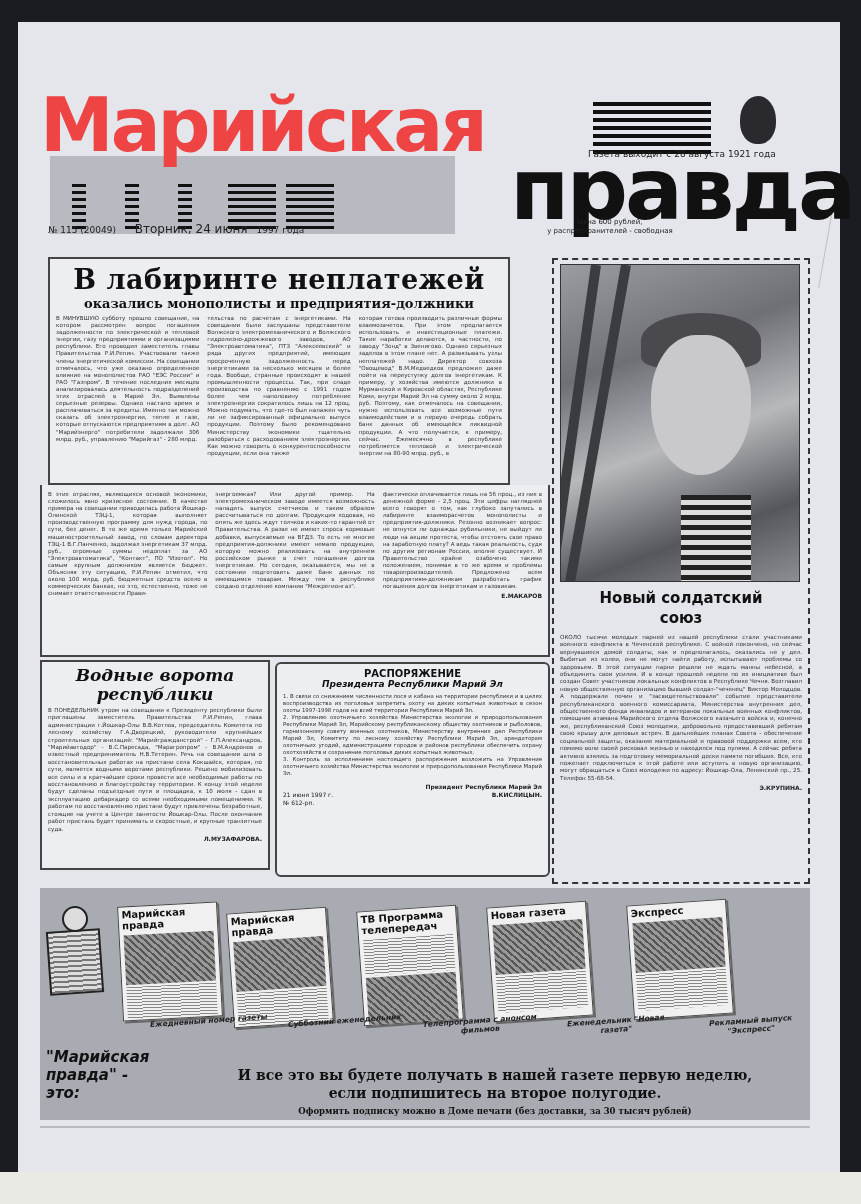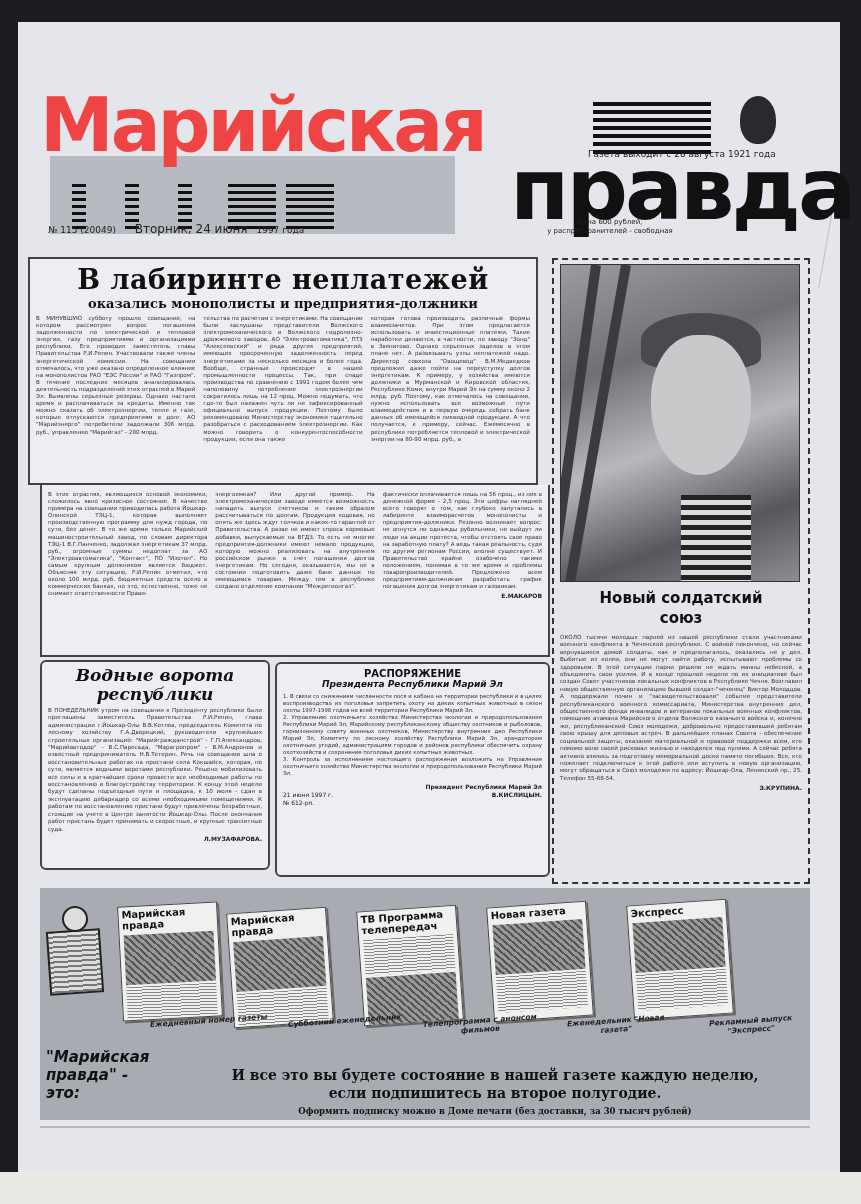--- a/index.html
+++ b/index.html
@@ -13,38 +13,38 @@
   .mast-bottom { position: absolute; left: 470px; top: 58px; font-family: "DejaVu Sans", sans-serif; font-weight: 900; font-size: 86px; letter-spacing: -3px; color: #111; line-height: 86px; }
   .mp-block { position: absolute; left: 10px; top: 68px; width: 405px; height: 78px; background: #b8bac2; }
   .mp-stripes { position: absolute; background: repeating-linear-gradient(#111 0 3px, transparent 3px 7px); }
   .lines-right { position: absolute; left: 553px; top: 14px; width: 118px; height: 52px; background: repeating-linear-gradient(#111 0 4px, transparent 4px 8px); }
   .emblem { position: absolute; left: 700px; top: 8px; width: 36px; height: 48px; border-radius: 50% 50% 45% 45%; background: #2a2a2e; }
   .since { position: absolute; left: 548px; top: 61px; font-size: 9px; color: #222; }
   .issue-line { position: absolute; left: 8px; top: 134px; font-size: 9px; color: #222; }
   .issue-line .day { font-size: 12px; margin: 8px 6px 0 16px; }
   .price { position: absolute; left: 470px; top: 130px; width: 200px; text-align: center; font-size: 7px; line-height: 9px; color: #222; }
   
-  .main-art { position: absolute; left: 28px; top: 257px; width: 510px; height: 228px; border: 2px solid #444; background: #eceef2; padding: 6px 6px; }
+  .main-art { position: absolute; left: 48px; top: 257px; width: 462px; height: 228px; border: 2px solid #444; background: #eceef2; padding: 6px 6px; }
   .main-art h1 { font-family: "DejaVu Serif", serif; font-weight: 900; font-size: 27px; text-align: center; color: #111; letter-spacing: 0.5px; line-height: 30px; }
   .main-art h2 { font-family: "DejaVu Serif", serif; font-weight: 900; font-size: 13px; text-align: center; color: #111; margin-top: 1px; }
   .cols3 { display: flex; gap: 8px; margin-top: 4px; }
   .cols3 .col { flex: 1; font-size: 5.6px; line-height: 7.1px; text-align: justify; color: #333; }
   .author { text-align: right; font-weight: bold; font-size: 6px; margin-top: 2px; color: #222; }
   .main-art-cont { position: absolute; left: 40px; top: 485px; width: 510px; height: 172px; border: 2px solid #444; border-top: none; background: #eceef2; padding: 2px 6px; }
   
   .soldier { position: absolute; left: 552px; top: 258px; width: 258px; height: 626px; border: 2px dashed #333; padding: 4px 6px; }
   .photo { width: 240px; height: 318px; border: 1px solid #333; background: linear-gradient(160deg, #9a9ca2 0%, #6e7076 30%, #b8b9bd 55%, #55575c 80%, #8c8e93 100%); position: relative; overflow: hidden; }
   .photo .face { position: absolute; left: 90px; top: 70px; width: 100px; height: 140px; border-radius: 45% 45% 50% 50%; background: #c9c9cb; }
   .photo .hair { position: absolute; left: 80px; top: 48px; width: 120px; height: 55px; border-radius: 50% 50% 20% 20%; background: #4a4a4e; }
   .photo .shirt { position: absolute; left: 120px; top: 230px; width: 70px; height: 88px; background: repeating-linear-gradient(#222 0 5px, #ddd 5px 10px); }
   .photo .pole { position: absolute; top: 0; width: 10px; height: 330px; background: #3b3c40; transform-origin: top; }
   .soldier h3 { font-family: "DejaVu Sans", sans-serif; font-weight: 900; font-size: 15px; text-align: center; color: #111; line-height: 20px; margin-top: 6px; }
   .soldier .body { font-size: 5.6px; line-height: 7.4px; text-align: justify; color: #333; margin-top: 6px; }
   
-  .water { position: absolute; left: 40px; top: 660px; width: 230px; height: 210px; border: 2px solid #444; border-radius: 6px; padding: 4px 6px; background: #eceef2; }
+  .water { position: absolute; left: 40px; top: 660px; width: 230px; height: 210px; border: 2px solid #444; border-radius: 0; padding: 4px 6px; background: #eceef2; }
   .water h3 { font-family: "DejaVu Serif", serif; font-style: italic; font-weight: 900; font-size: 17px; text-align: center; line-height: 19px; color: #111; }
   .water .body { font-size: 5.6px; line-height: 7.4px; text-align: justify; color: #333; margin-top: 3px; }
   
   .decree { position: absolute; left: 275px; top: 662px; width: 275px; height: 215px; border: 2px solid #444; border-radius: 6px; padding: 4px 6px; background: #eceef2; }
   .decree h3 { font-family: "DejaVu Sans", sans-serif; font-weight: 900; font-size: 10px; text-align: center; color: #111; }
   .decree h4 { font-family: "DejaVu Sans", sans-serif; font-style: italic; font-weight: bold; font-size: 9px; text-align: center; color: #111; }
   .decree h5 { font-family: "DejaVu Sans", sans-serif; font-weight: bold; font-size: 8px; text-align: center; line-height: 10px; color: #111; margin-top: 4px; }
   .decree .body { font-size: 5.4px; line-height: 7px; text-align: justify; color: #333; margin-top: 4px; }
   .decree .sign { text-align: right; font-size: 6px; font-weight: bold; margin-top: 6px; line-height: 8px; }
   .decree .date { font-size: 6px; line-height: 8px; margin-top: -8px; }
@@ -198,18 +198,18 @@
     <span>Телепрограмма с анонсом фильмов</span>
     <span>Еженедельник "Новая газета"</span>
     <span>Рекламный выпуск "Экспресс"</span>
   </div>
   <div class="promo-left">
     <div>"Марийская</div>
     <div>правда" -</div>
     <div>это:</div>
   </div>
   <div class="promo-main">
-    <div>И все это вы будете состояние в нашей газете каждую неделю,</div>
+    <div>И все это вы будете получать в нашей газете первую неделю,</div>
     <div>если подпишитесь на второе полугодие.</div>
   </div>
   <div class="promo-sub">Оформить подписку можно в Доме печати (без доставки, за 30 тысяч рублей)</div>
 </div>
 <div class="sep-lines"></div>
 
 </body></html>

